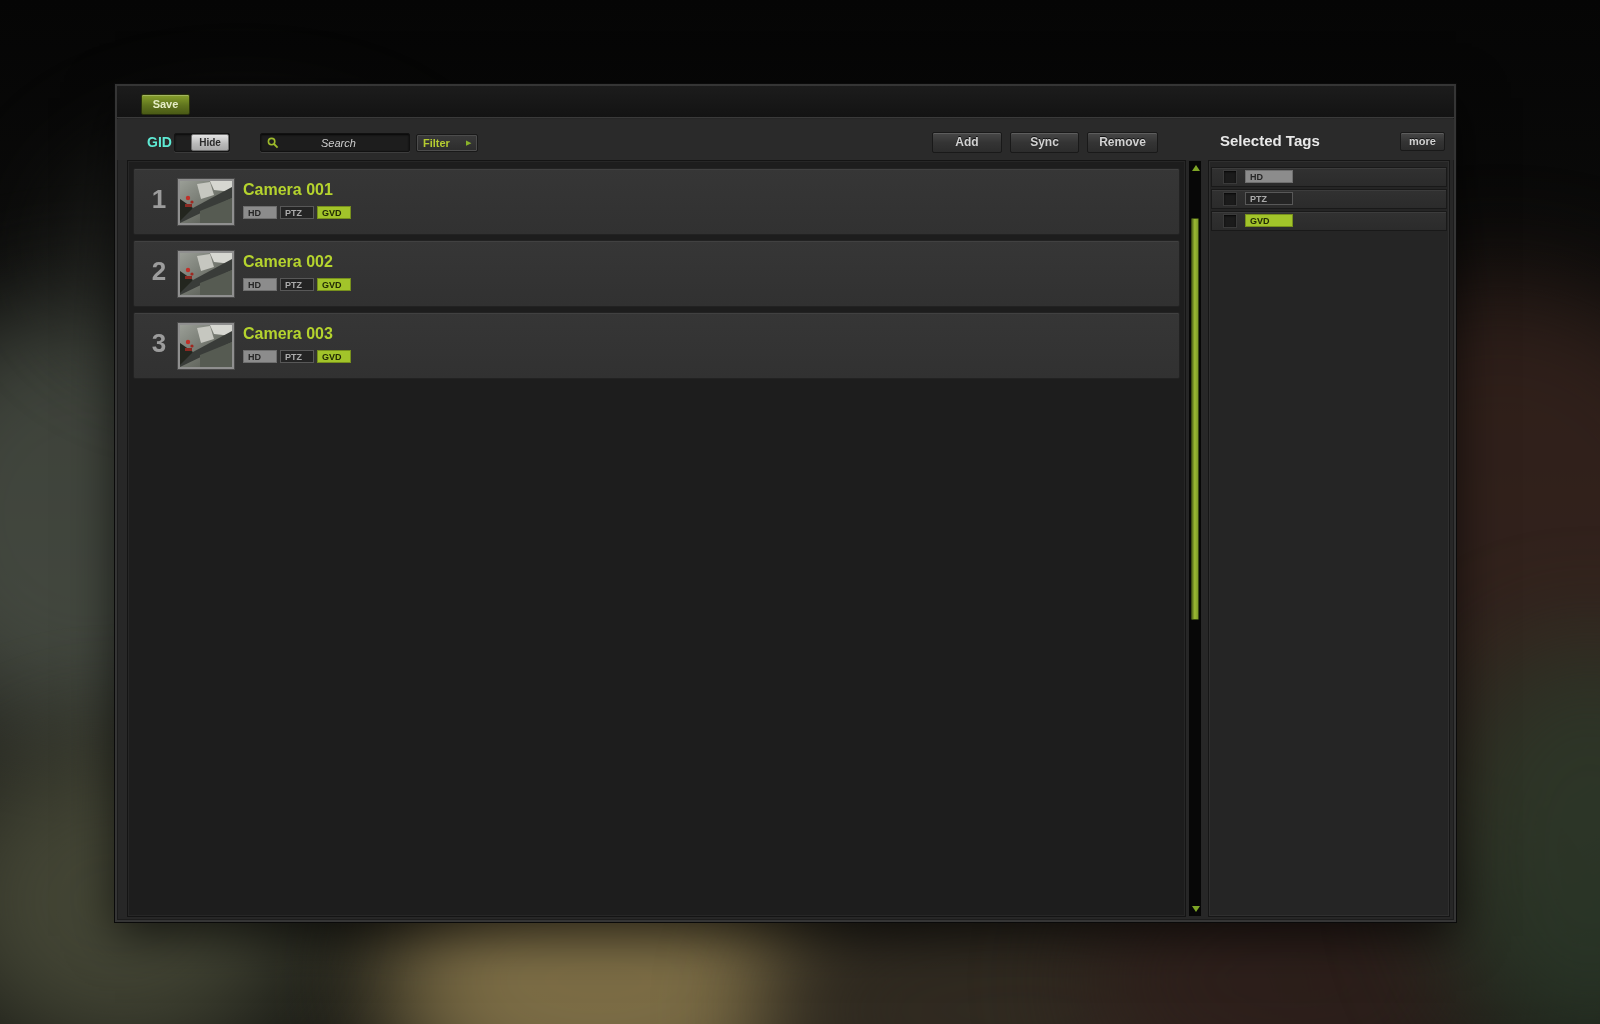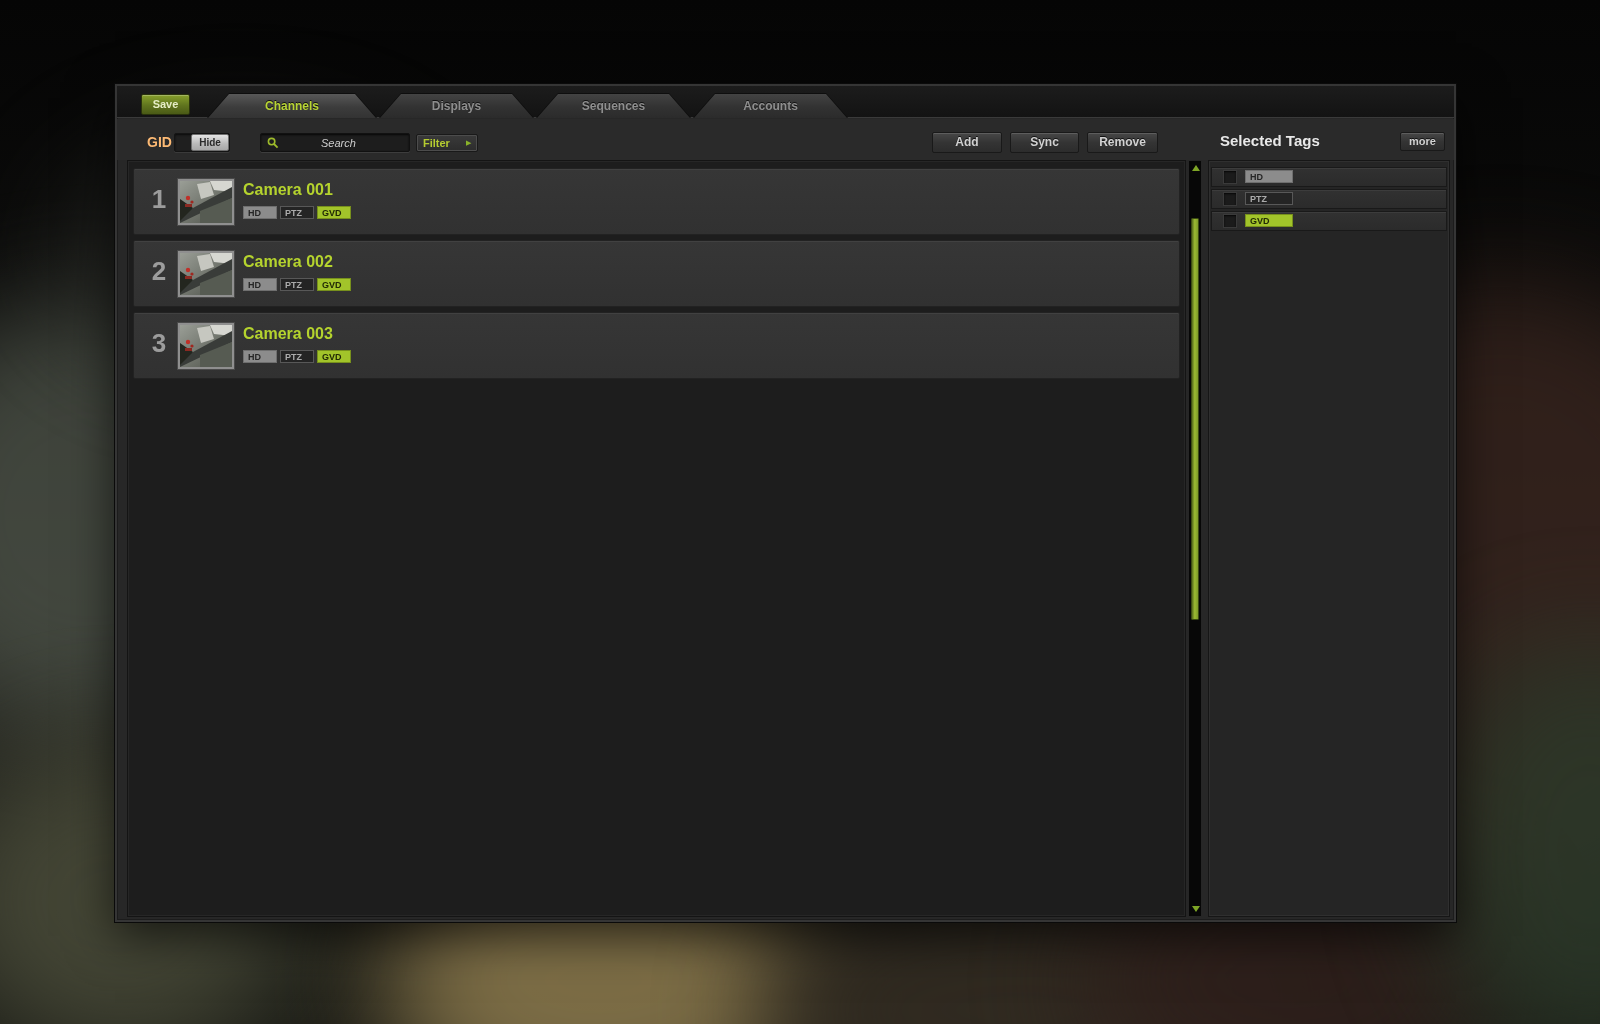--- a/index.html
+++ b/index.html
@@ -40,21 +40,21 @@
     clip-path:polygon(21px 0, calc(100% - 21px) 0, 100% 100%, 0 100%);
     background:linear-gradient(180deg,#434343 0%,#323232 55%,#2b2b2b 100%);
     display:flex; align-items:center; justify-content:center;
     color:#8e8e8e; font-size:12px; font-weight:bold; text-shadow:0 -1px 0 #111; }
   .tab.tab-active { width:170px; }
   .tab.tab-active .tab-inner { background:linear-gradient(180deg,#585858 0%,#3c3c3c 55%,#333 100%);
     color:#b8d434; }
 
   
   .toolbar { position:absolute; left:0; top:33px; width:100%; height:41px; background:#2a2a2a; }
-  .gid { position:absolute; left:30px; top:15px; color:#fdba74; font-size:14px; font-weight:bold; }
+  .gid { position:absolute; left:30px; top:15px; color:#5eead4; font-size:14px; font-weight:bold; }
   .hide-toggle { position:absolute; left:57px; top:14px; width:56px; height:19px;
     background:#1f1f1f; border:1px solid #141414; border-radius:2px;
     box-shadow:inset 0 1px 2px rgba(0,0,0,.7), 0 1px 0 #3a3a3a; cursor:pointer; }
   .hide-knob { position:absolute; right:0; top:0; width:38px; height:17px;
     background:linear-gradient(180deg,#e3e3e3,#b9b9b9 60%,#a8a8a8);
     border:1px solid #6e6e6e; border-radius:2px; color:#2a2a2a; font-size:10px;
     font-weight:bold; text-align:center; line-height:15px; }
   .search-box { position:absolute; left:143px; top:14px; width:150px; height:19px;
     background:#1d1d1d; border:1px solid #111; border-radius:2px;
     box-shadow:inset 0 1px 2px rgba(0,0,0,.8), 0 1px 0 #3d3d3d;
@@ -134,34 +134,20 @@
   <div class="blob b5"></div>
   <div class="blob b6"></div>
   <div class="blob b7"></div>
   <div class="blob b8"></div>
 </div>
 
 <div class="window">
 
   <div class="tabstrip">
     <div class="save-btn">Save</div>
-    <div class="tabs">
-        <div class="tab tab-active">
-    <div class="tab-inner">Channels</div>
-  </div>
-        <div class="tab">
-    <div class="tab-inner">Displays</div>
-  </div>
-        <div class="tab">
-    <div class="tab-inner">Sequences</div>
-  </div>
-        <div class="tab">
-    <div class="tab-inner">Accounts</div>
-  </div>
-      </div>
   </div>
 
   <div class="toolbar">
     <span class="gid">GID</span>
     <div class="hide-toggle">
       <div class="hide-knob">Hide</div>
     </div>
     <div class="search-box">
       <svg width="12" height="12" viewBox="0 0 12 12">
         <circle cx="4.6" cy="4.6" r="3.2" fill="none" stroke="#9ebb2b" stroke-width="1.6"></circle>

